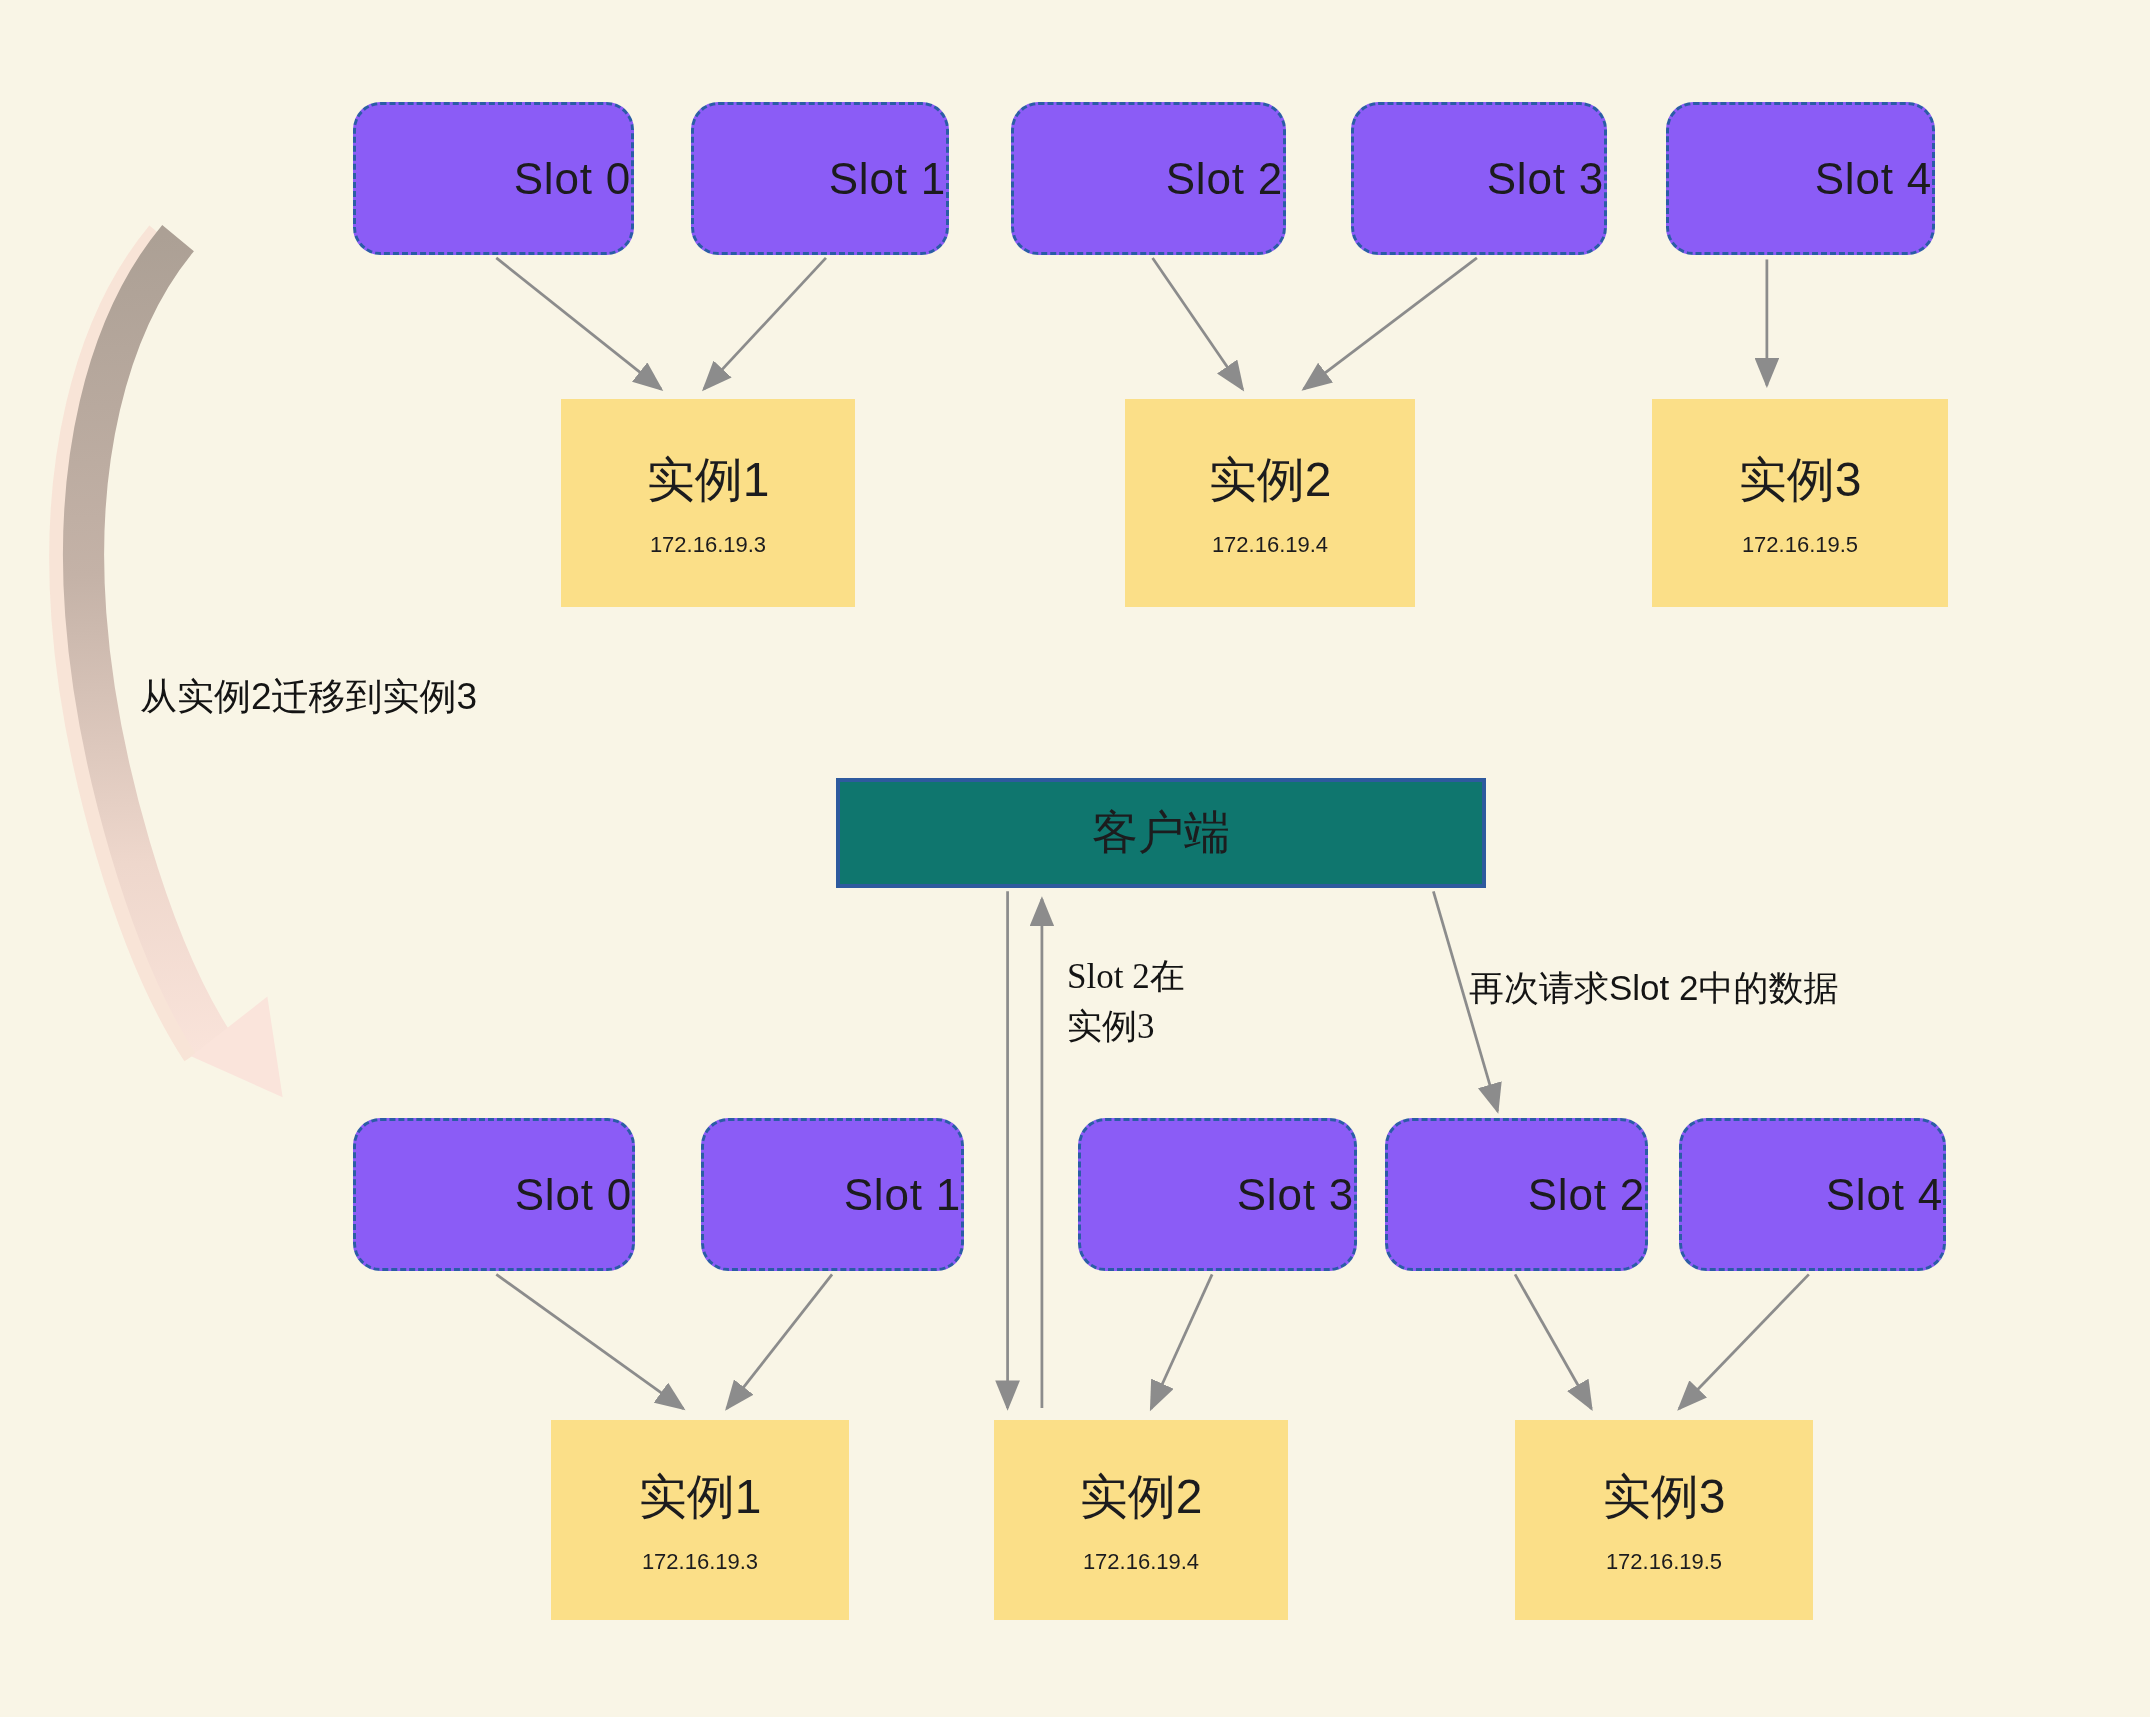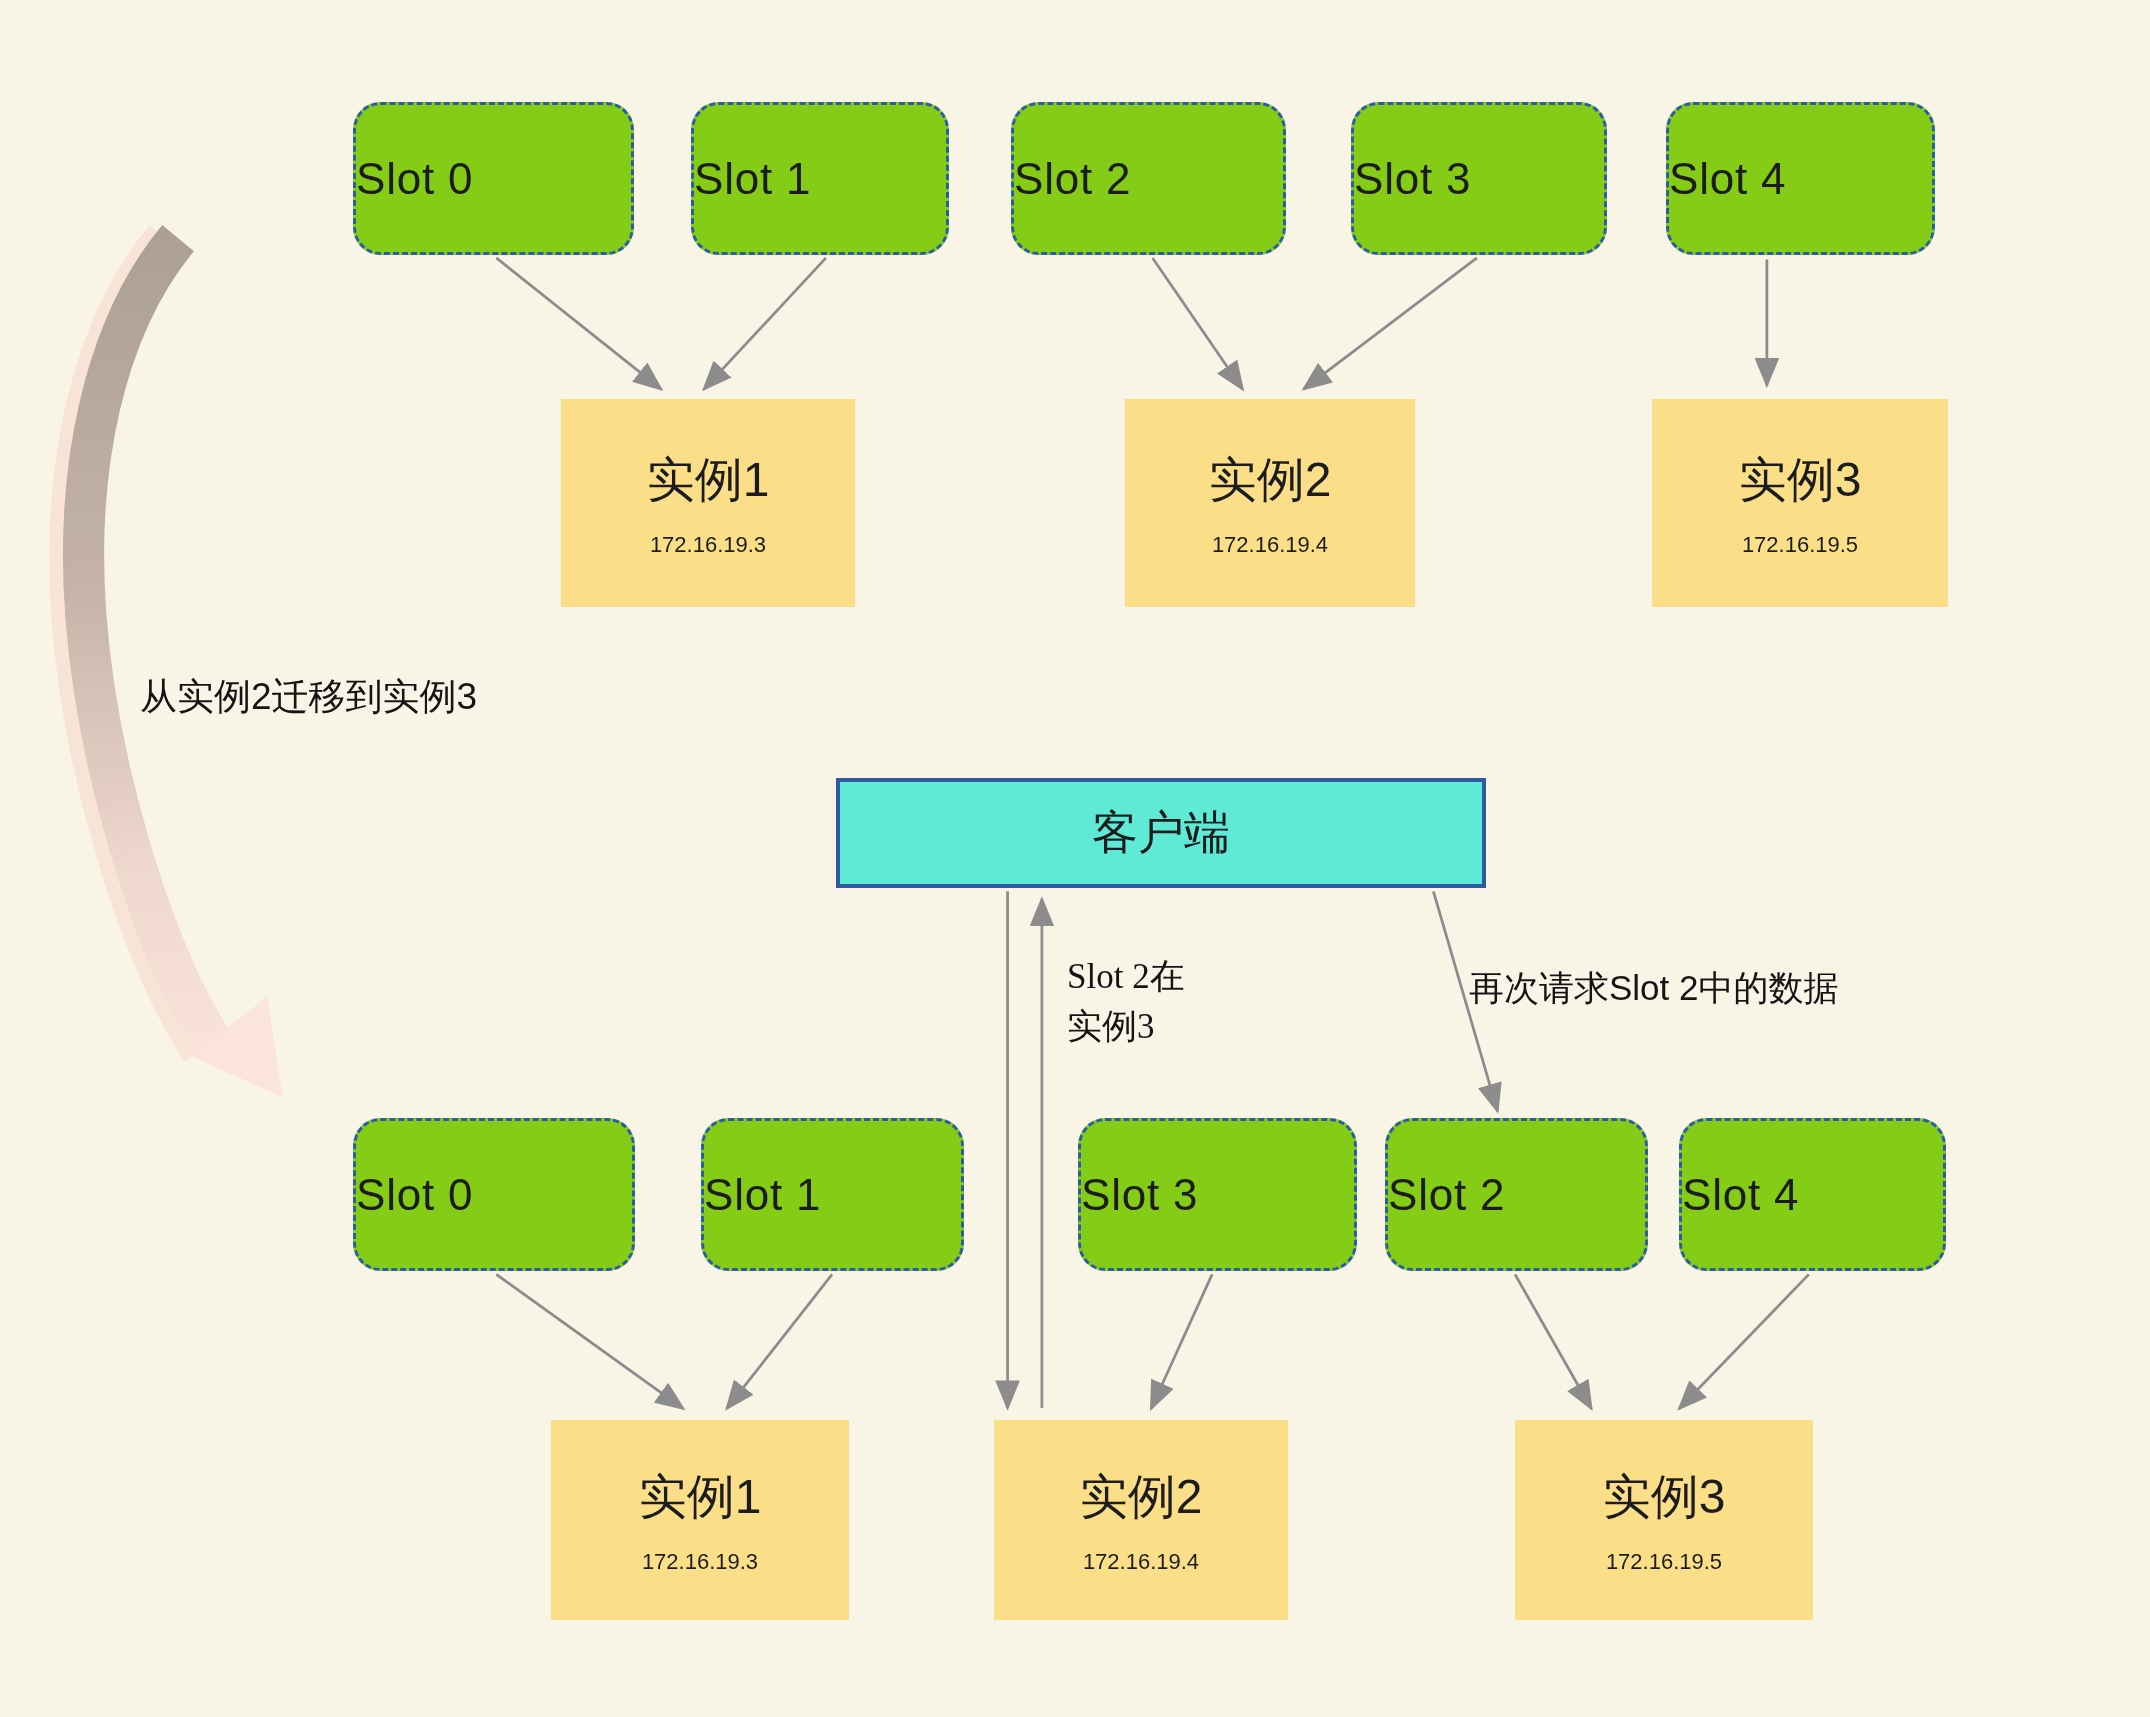--- a/index.html
+++ b/index.html
@@ -4,34 +4,34 @@
 <style>
   html,body { margin:0; padding:0; background:#f9f5e6; }
   .canvas {
     position:relative; width:2151px; height:1717px;
     background:#f9f5e6; overflow:hidden;
     font-family:"Liberation Sans", sans-serif; color:#1c1c1e;
   }
   .layer { position:absolute; left:0; top:0; }
   .slot {
     position:absolute; height:153px; box-sizing:border-box;
-    background:#84cc16; border:3.8px dashed #2b5ca6; border-radius:27.5px;
-    display:flex; align-items:center; justify-content:flex-start;
+    background:#8b5cf6; border:3.8px dashed #2b5ca6; border-radius:27.5px;
+    display:flex; align-items:center; justify-content:flex-end;
     font-size:44px; letter-spacing:0.8px;
   }
   .instance {
     position:absolute; height:208px; box-sizing:border-box;
     background:#fbdf88;
     display:flex; flex-direction:column; align-items:center; justify-content:center;gap:12px;
   }
   .instance .name { font-size:48px; }
   .instance .ip   { font-size:22px; margin-top:7.6px; }
   .client {
     position:absolute; left:836px; top:778px; width:650px; height:110px;
-    box-sizing:border-box; background:#5eead4; border:4.6px solid #2e5a9e;
+    box-sizing:border-box; background:#0f766e; border:4.6px solid #2e5a9e;
     display:flex; align-items:center; justify-content:center; font-size:46px;
   }
   .note {
     position:absolute; left:140px; top:672px;
     font-size:37px; line-height:1.34; color:#141414; white-space:nowrap;
   }
   .edge-label {
     position:absolute; font-size:35px; color:#141414;
     line-height:1.42; white-space:nowrap;
   }

